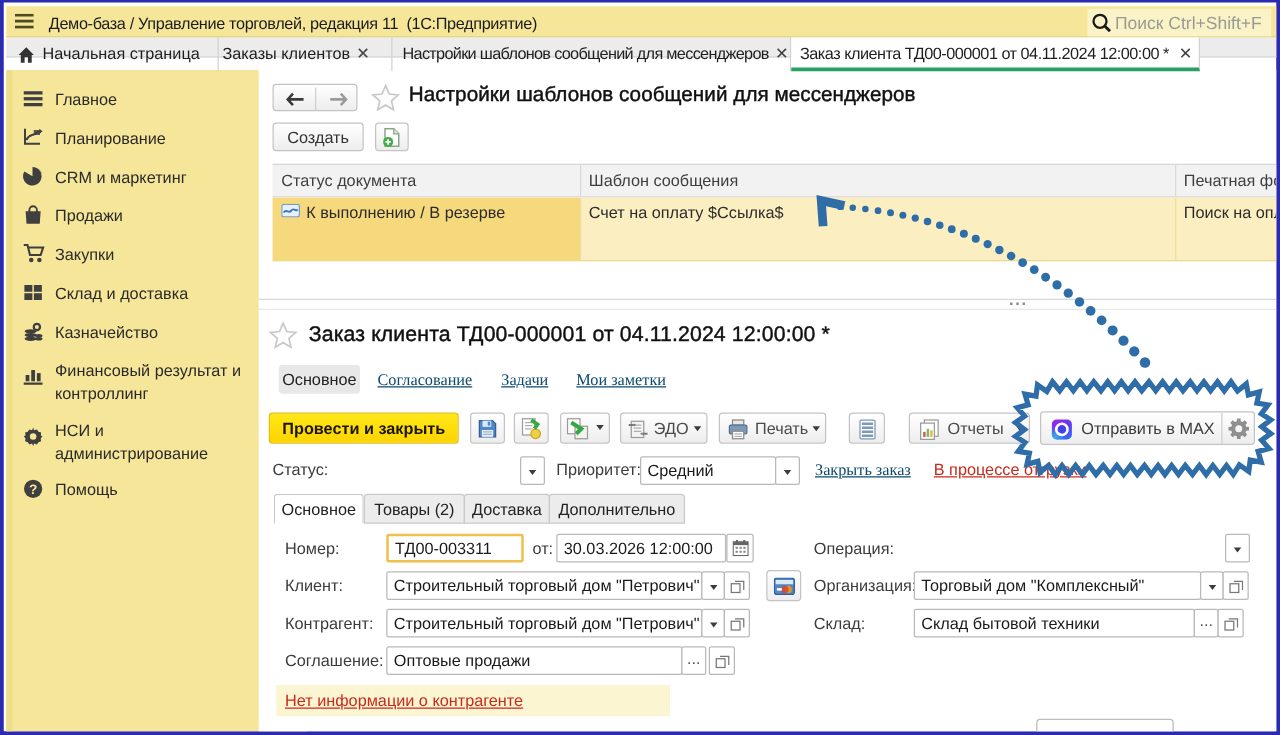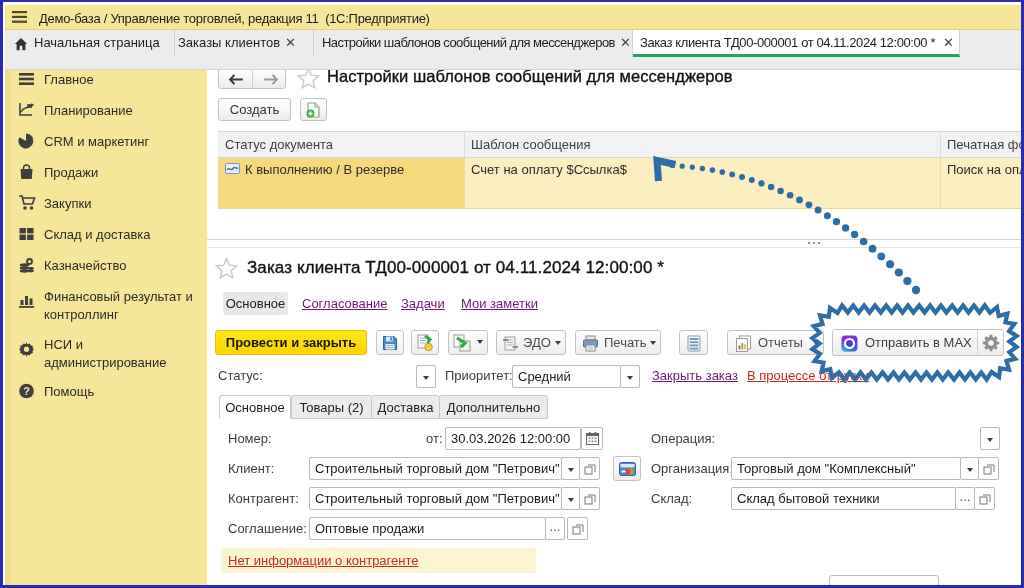--- a/index.html
+++ b/index.html
@@ -5,40 +5,40 @@
   * { margin:0; padding:0; box-sizing:border-box; }
   html,body { width:1024px; height:588px; overflow:hidden; }
   body { font-family:"Liberation Sans", sans-serif; font-size:13px; color:#222; background:#fff; position:relative; }
   .abs { position:absolute; }
   #frame { position:absolute; left:0; top:0; width:1024px; height:588px; border:3px solid #2b2bb2; border-top-width:2px; background:#fff; }
 
   #topbar { position:absolute; left:2px; top:3px; width:1016px; height:25px; background:#f6e699; border-bottom:1px solid #e4d077; }
   #topbar .title { position:absolute; left:34px; top:6px; font-size:13px; color:#1c1c1c; }
   #searchbox { position:absolute; right:4px; top:2px; width:147px; height:22px; background:#fbf3c8; color:#9a9a92; font-size:14px; line-height:22px; }
 
-  #tabbar { position:absolute; left:2px; top:28px; width:1016px; height:40px; background:#ececec; border-bottom:1px solid #d5d5d5; z-index:5; }
+  #tabbar { position:absolute; left:2px; top:28px; width:1016px; height:16px; background:#ececec; border-bottom:1px solid #d5d5d5; z-index:5; }
   .tab { position:absolute; top:0; height:27px; line-height:26px; border-right:1px solid #d2d2d2; color:#1e1e1e; font-size:13px; white-space:nowrap; }
   .tab .x { color:#444; font-size:13px; margin-left:5px; }
   .tab.active { background:#fff; border-bottom:3px solid #27a066; }
 
   #sidebar { position:absolute; left:2px; top:54px; width:240px; height:529px; background:#f6e699; border-left:5px solid #eedd8b; border-right:1px solid #e6e6e6; }
   .mi { position:absolute; left:0; width:100%; }
   .mi svg { position:absolute; left:8px; top:0; }
   .mi .t { position:absolute; left:34px; top:0; font-size:13px; color:#2a2a2a; line-height:17.5px; white-space:nowrap; }
 
   #main { position:absolute; left:204px; top:54px; width:814px; height:529px; background:#fff; overflow:hidden; }
 
   
   .btn { position:absolute; background:linear-gradient(#ffffff,#ededed); border:1px solid #c3c3c3; border-radius:3px; color:#333; }
 
   
   #tbl-head { position:absolute; left:11px; top:75px; width:803px; height:27px; background:#f2f2f2; border-top:1px solid #d7d7d7; border-bottom:1px solid #d7d7d7; overflow:hidden; white-space:nowrap; }
   #tbl-row { position:absolute; left:11px; top:102px; width:803px; height:51px; background:#fbeec0; border-bottom:1px solid #ecd98f; overflow:hidden; white-space:nowrap; }
 
-  .link { color:#701a75; text-decoration:underline; }
+  .link { color:#0c4a6e; text-decoration:underline;font-family:Liberation Serif, serif; }
   .redlink { color:#c92a1d; text-decoration:underline; }
 
   .ibtn { position:absolute; background:linear-gradient(#ffffff,#ededed); border:1px solid #c3c3c3; border-radius:3px; }
 
   .fld-label { position:absolute; color:#3c3c3c; font-size:13px; }
   .fld { position:absolute; height:23px; background:#fff; border:1px solid #b9b9b9; border-radius:2px; font-size:13px; color:#1a1a1a; line-height:21px; padding-left:5px; white-space:nowrap; }
   .fbtn { position:absolute; height:23px; background:#fff; border:1px solid #b9b9b9; border-radius:2px; text-align:center; color:#555; }
 
   .subtab { position:absolute; top:0; height:24px; line-height:23px; background:#ececec; border:1px solid #c9c9c9; border-radius:3px 3px 0 0; text-align:center; color:#222; font-size:13px; }
   .subtab.active { background:#fff; border-bottom:1px solid #fff; z-index:2; }
@@ -47,20 +47,27 @@
 <body>
 <div id="frame">
 
   <div id="topbar">
     <svg class="abs" style="left:7px;top:6px" width="15" height="12" viewBox="0 0 15 12">
       <rect x="0" y="0" width="15" height="2.2" fill="#4c4b22"></rect>
       <rect x="0" y="4.8" width="15" height="2.2" fill="#4c4b22"></rect>
       <rect x="0" y="9.6" width="15" height="2.2" fill="#4c4b22"></rect>
     </svg>
     <div class="title" style="letter-spacing:-0.28px">Демо-база / Управление торговлей, редакция 11&nbsp; (1С:Предприятие)</div>
+    <div id="searchbox">
+      <svg class="abs" style="left:2px;top:2px" width="18" height="18" viewBox="0 0 18 18">
+        <circle cx="8" cy="8" r="5.2" fill="none" stroke="#1a1a1a" stroke-width="1.8"></circle>
+        <line x1="12" y1="12" x2="16" y2="16" stroke="#1a1a1a" stroke-width="2.4"></line>
+      </svg>
+      <span style="margin-left:22px">Поиск Ctrl+Shift+F</span>
+    </div>
   </div>
 
   <div id="tabbar">
     <div class="tab" style="left:0;width:170px">
       <svg class="abs" style="left:9px;top:7px" width="14" height="14" viewBox="0 0 16 16">
         <path d="M8 1 L15 8 L13 8 L13 15 L9.5 15 L9.5 10 L6.5 10 L6.5 15 L3 15 L3 8 L1 8 Z" fill="#333"></path>
       </svg>
       <span style="margin-left:29px">Начальная страница</span>
     </div>
     <div class="tab" style="left:309px;width:319px"><span style="margin-left:8px;letter-spacing:-0.55px">Настройки шаблонов сообщений для мессенджеров</span><span class="x">✕</span></div>
@@ -327,20 +334,21 @@
     </div>
     <div class="abs link" style="left:445px;top:312px">Закрыть заказ</div>
     <div class="abs redlink" style="left:540px;top:312px">В процессе отгрузки</div>
 
     <div class="subtab active" style="left:12px;width:72px;top:339px">Основное</div>
     <div class="subtab" style="left:84px;width:81px;top:339px">Товары (2)</div>
     <div class="subtab" style="left:164px;width:69px;top:339px">Доставка</div>
     <div class="subtab" style="left:232px;width:109px;top:339px">Дополнительно</div>
 
     <div class="fld-label" style="left:21px;top:375px">Номер:</div>
+    <div class="fld" style="left:102px;top:371px;width:110px;border:2px solid #eec04d;line-height:19px">ТД00-003311</div>
     <div class="fld-label" style="left:219px;top:375px">от:</div>
     <div class="fld" style="left:238px;top:371px;width:136px">30.03.2026 12:00:00</div>
     <div class="fbtn" style="left:374px;top:371px;width:22px">
       <svg class="abs" style="left:4px;top:4px" width="13" height="13" viewBox="0 0 13 13">
           <rect x="0.5" y="1.5" width="12" height="11" fill="#fff" stroke="#666"></rect>
           <rect x="0.5" y="1.5" width="12" height="2.6" fill="#666"></rect>
           <rect x="2.8" y="0" width="1.6" height="3" fill="#666"></rect>
           <rect x="8.6" y="0" width="1.6" height="3" fill="#666"></rect>
           <g fill="#888">
             <rect x="2.5" y="5.5" width="1.8" height="1.6"></rect>

